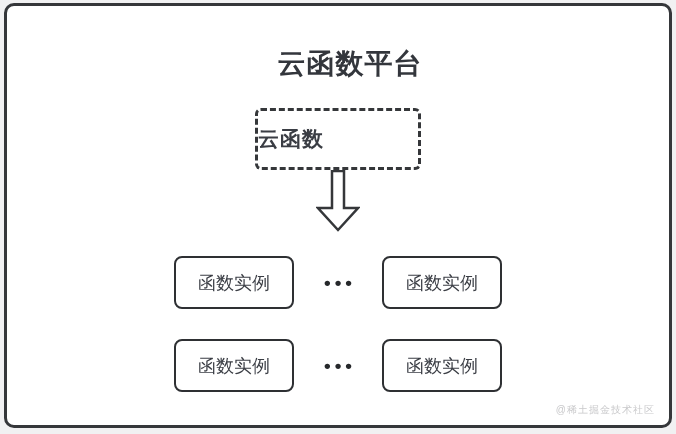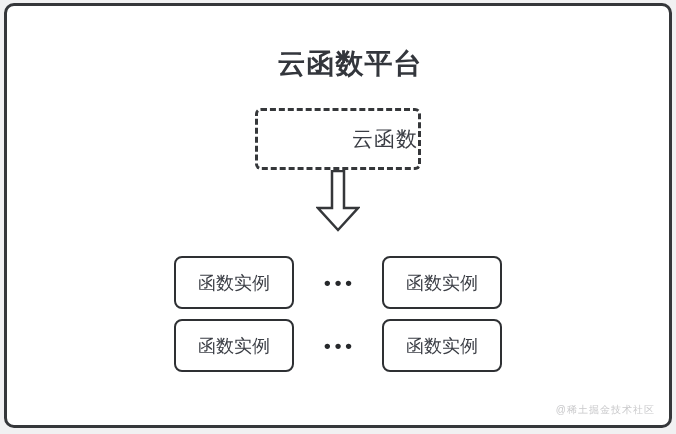--- a/index.html
+++ b/index.html
@@ -40,43 +40,44 @@
     left: 50%;
     transform: translateX(-50%);
     width: 166px;
     height: 62px;
     box-sizing: border-box;
     border: 3px dashed #35373a;
     border-radius: 6px;
     background: #ffffff;
     display: flex;
     align-items: center;
-    justify-content: flex-end;
+    justify-content: flex-start;
     font-size: 21px;
     color: #3a3d44;
     letter-spacing: 1px;
+    font-weight: bold;
   }
   .arrow-wrap {
     position: absolute;
     top: 164px;
     left: 50%;
     transform: translateX(-50%);
     width: 44px;
     height: 63px;
     line-height: 0;
   }
   .instances-grid {
     position: absolute;
     top: 250px;
     left: 50%;
     transform: translateX(-50%);
     display: grid;
     grid-template-columns: 120px 88px 120px;
     grid-auto-rows: 53px;
-    row-gap: 10px;
+    row-gap: 30px;
     align-items: center;
     justify-items: center;
   }
   .instance-box {
     width: 120px;
     height: 53px;
     box-sizing: border-box;
     border: 2.5px solid #2e3033;
     border-radius: 8px;
     background: #ffffff;

